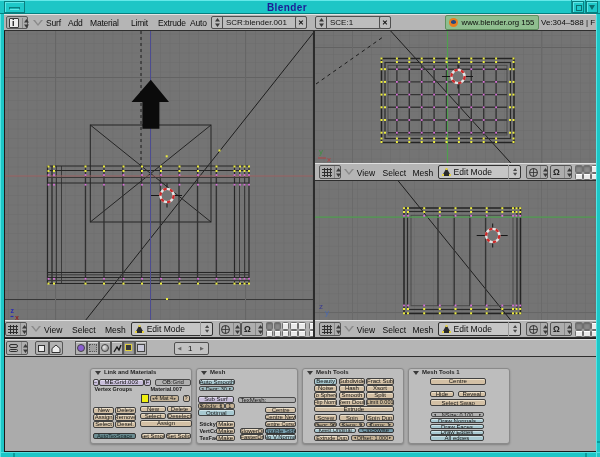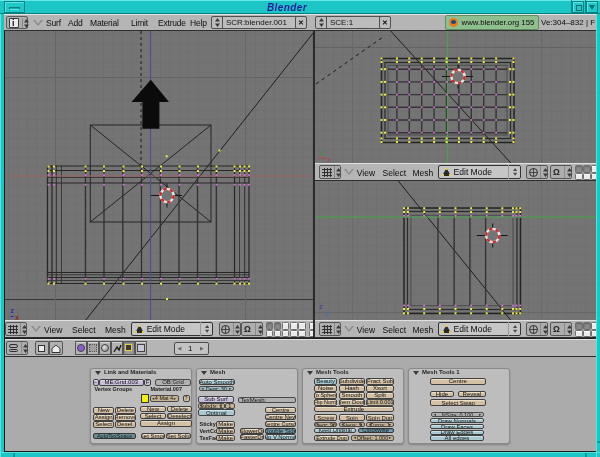--- a/index.html
+++ b/index.html
@@ -1,19 +1,19 @@
 <!DOCTYPE html>
 <html><head><meta charset="utf-8"><style>
 *{margin:0;padding:0;box-sizing:border-box;}
 body{width:600px;height:457px;position:relative;overflow:hidden;font-family:"Liberation Sans",sans-serif;background:#1dc6c6;}
 </style></head><body>
 <div style="position:absolute;left:0px;top:0px;width:600px;height:14px;background:#1dc6c6;border-top:1px solid #63e9e9;border-bottom:1px solid #067f7f;"></div>
 <div style="position:absolute;left:4px;top:1px;width:21px;height:12px;background:#1fc9c9;border:1px solid #0a7f7f;box-shadow:inset 1px 1px 0 #5ee6e6;"></div>
 <div style="position:absolute;left:9px;top:7px;width:11px;height:3px;background:#17b0b0;border:1px solid #0a7f7f;border-bottom-color:#5ee6e6;"></div>
-<div style="position:absolute;left:267px;top:1.5px;font-size:10px;color:#1c1c96;font-weight:700;letter-spacing:0.4px;white-space:nowrap;font-style:italic;">Blender</div>
+<div style="position:absolute;left:267px;top:1.5px;font-size:10px;color:#1c1c96;font-weight:700;letter-spacing:0.4px;white-space:nowrap;">Blender</div>
 <div style="position:absolute;left:571px;top:0px;width:1px;height:14px;background:#0a8c8c;"></div>
 <div style="position:absolute;left:572px;top:1px;width:12px;height:12px;background:#1fc9c9;border:1px solid #0a7f7f;box-shadow:inset 1px 1px 0 #5ee6e6;"></div>
 <div style="position:absolute;left:575.5px;top:4.5px;width:6px;height:6px;border:1px solid #0a6f6f;"></div>
 <div style="position:absolute;left:585px;top:0px;width:1px;height:14px;background:#0a8c8c;"></div>
 <div style="position:absolute;left:586px;top:1px;width:12px;height:12px;background:#1fc9c9;border:1px solid #0a7f7f;box-shadow:inset 1px 1px 0 #5ee6e6;"></div>
 <div style="position:absolute;left:589px;top:5px;width:0;height:0;border-left:3.5px solid transparent;border-right:3.5px solid transparent;border-top:5px solid #0a6f6f;"></div>
 <div style="position:absolute;left:4px;top:14px;width:592px;height:17px;background:#b5b5b5;border-top:1px solid #e4e4e4;border-bottom:1px solid #2e2e2e;"></div>
 <div style="position:absolute;left:6px;top:16px;width:22px;height:13px;background:#aeaeae;border:1px solid #5c5c5c;border-radius:2px;"></div>
 <div style="position:absolute;left:9px;top:18px;width:10px;height:10px;background:#ececec;border:1px solid #3a3a3a;border-radius:1px;"></div>
 <div style="position:absolute;left:12px;top:17.5px;font-size:9px;color:#111;font-weight:700;letter-spacing:0px;white-space:nowrap;">i</div>
@@ -21,40 +21,40 @@
 <svg style="position:absolute;left:23.5px;top:18.5px;" width="5.0" height="9.0" viewBox="0 0 5 9">
     <path d="M2.5 0 L5 3.5 H0 Z M2.5 9 L0 5.5 H5 Z" fill="#3a3a3a"></path>
   </svg>
 <div style="position:absolute;left:33px;top:20px;width:0;height:0;border-left:5px solid transparent;border-right:5px solid transparent;border-top:6px solid #8a8a8a;"></div>
 <div style="position:absolute;left:35px;top:20px;width:0;height:0;border-left:3px solid transparent;border-right:3px solid transparent;border-top:4px solid #b5b5b5;"></div>
 <div style="position:absolute;left:46px;top:17.5px;font-size:8.5px;color:#0d0d0d;font-weight:400;letter-spacing:-0.2px;white-space:nowrap;">Surf</div>
 <div style="position:absolute;left:68px;top:17.5px;font-size:8.5px;color:#0d0d0d;font-weight:400;letter-spacing:-0.2px;white-space:nowrap;">Add</div>
 <div style="position:absolute;left:90px;top:17.5px;font-size:8.5px;color:#0d0d0d;font-weight:400;letter-spacing:-0.2px;white-space:nowrap;">Material</div>
 <div style="position:absolute;left:131px;top:17.5px;font-size:8.5px;color:#0d0d0d;font-weight:400;letter-spacing:-0.2px;white-space:nowrap;">Limit</div>
 <div style="position:absolute;left:158px;top:17.5px;font-size:8.5px;color:#0d0d0d;font-weight:400;letter-spacing:-0.2px;white-space:nowrap;">Extrude</div>
-<div style="position:absolute;left:190px;top:17.5px;font-size:8.5px;color:#0d0d0d;font-weight:400;letter-spacing:-0.2px;white-space:nowrap;">Help</div>
+<div style="position:absolute;left:190px;top:17.5px;font-size:8.5px;color:#0d0d0d;font-weight:400;letter-spacing:-0.2px;white-space:nowrap;">Auto</div>
 <div style="position:absolute;left:211px;top:16px;width:96px;height:13px;background:#bdbdbd;border:1px solid #4f4f4f;border-radius:2px;"></div>
 <svg style="position:absolute;left:215px;top:18px;" width="5.0" height="9.0" viewBox="0 0 5 9">
     <path d="M2.5 0 L5 3.5 H0 Z M2.5 9 L0 5.5 H5 Z" fill="#3a3a3a"></path>
   </svg>
 <div style="position:absolute;left:222px;top:16px;width:1px;height:13px;background:#4f4f4f;"></div>
 <div style="position:absolute;left:226px;top:18px;font-size:8px;color:#111;font-weight:400;letter-spacing:0px;white-space:nowrap;">SCR:blender.001</div>
 <div style="position:absolute;left:295px;top:16px;width:12px;height:13px;background:#bdbdbd;border:1px solid #4f4f4f;border-radius:2px;display:flex;align-items:center;justify-content:center;font-size:7px;color:#111;font-weight:700;">✕</div>
 <div style="position:absolute;left:315px;top:16px;width:76px;height:13px;background:#bdbdbd;border:1px solid #4f4f4f;border-radius:2px;"></div>
 <svg style="position:absolute;left:319px;top:18px;" width="5.0" height="9.0" viewBox="0 0 5 9">
     <path d="M2.5 0 L5 3.5 H0 Z M2.5 9 L0 5.5 H5 Z" fill="#3a3a3a"></path>
   </svg>
 <div style="position:absolute;left:326px;top:16px;width:1px;height:13px;background:#4f4f4f;"></div>
 <div style="position:absolute;left:330px;top:18px;font-size:8px;color:#111;font-weight:400;letter-spacing:0px;white-space:nowrap;">SCE:1</div>
 <div style="position:absolute;left:379px;top:16px;width:12px;height:13px;background:#bdbdbd;border:1px solid #4f4f4f;border-radius:2px;display:flex;align-items:center;justify-content:center;font-size:7px;color:#111;font-weight:700;">✕</div>
 <div style="position:absolute;left:445px;top:15px;width:93.5px;height:15px;background:#8fbe8f;border:1px solid #5f8f5f;border-radius:2px;"></div>
 <div style="position:absolute;left:449px;top:18px;width:9px;height:9px;border-radius:50%;background:#e87d1e;"></div>
 <div style="position:absolute;left:451px;top:20px;width:5px;height:3.5px;border-radius:50%;background:#27477f;"></div>
 <div style="position:absolute;left:461.5px;top:18px;font-size:7.8px;color:#0a0a0a;font-weight:400;letter-spacing:0px;white-space:nowrap;">www.blender.org 155</div>
-<div style="position:absolute;left:541px;top:18px;font-size:8px;color:#0a0a0a;font-weight:400;letter-spacing:0px;white-space:nowrap;">Ve:304–832 | F</div>
+<div style="position:absolute;left:541px;top:18px;font-size:8px;color:#0a0a0a;font-weight:400;letter-spacing:0px;white-space:nowrap;">Ve:304–588 | F</div>
 <svg style="position:absolute;left:5px;top:31px;" width="308" height="289">
     <defs>
       <pattern id="gA" width="9.5" height="9.5" patternUnits="userSpaceOnUse" patternTransform="translate(3 2.5)">
         <rect width="9.5" height="9.5" fill="#747474"></rect>
         <path d="M9.5 0H0V9.5" fill="none" stroke="#6b6b6b" stroke-width="1"></path>
       </pattern>
     </defs>
     <rect width="308" height="289" fill="url(#gA)"></rect>
     <line x1="0" y1="46.5" x2="308" y2="46.5" stroke="#636363" stroke-width="1"></line>
     <line x1="0" y1="268.5" x2="308" y2="268.5" stroke="#373737" stroke-width="1"></line>

